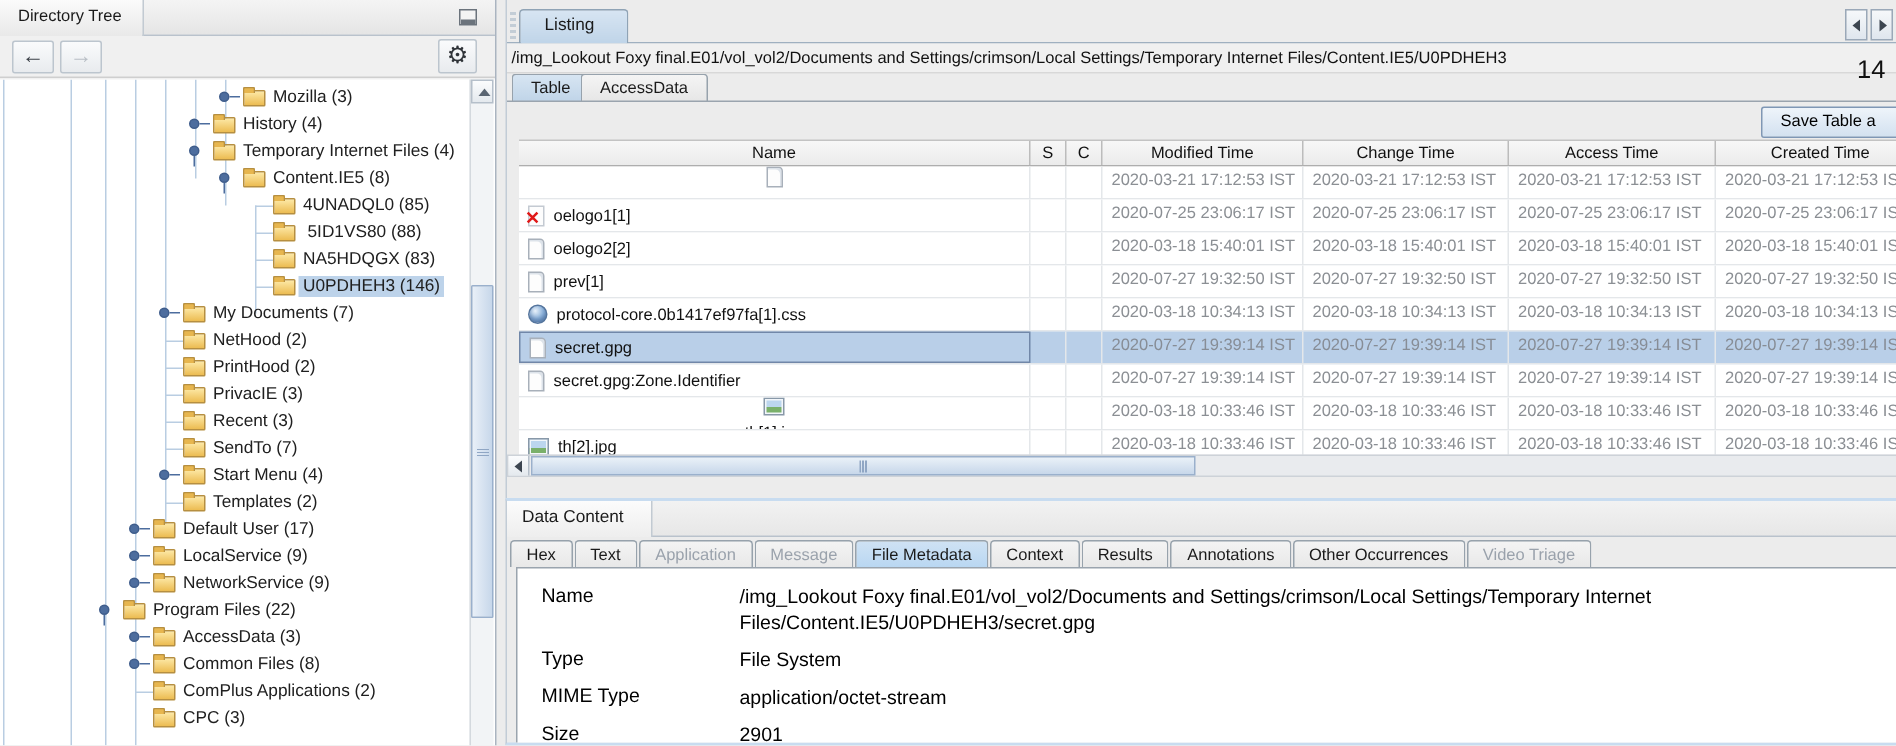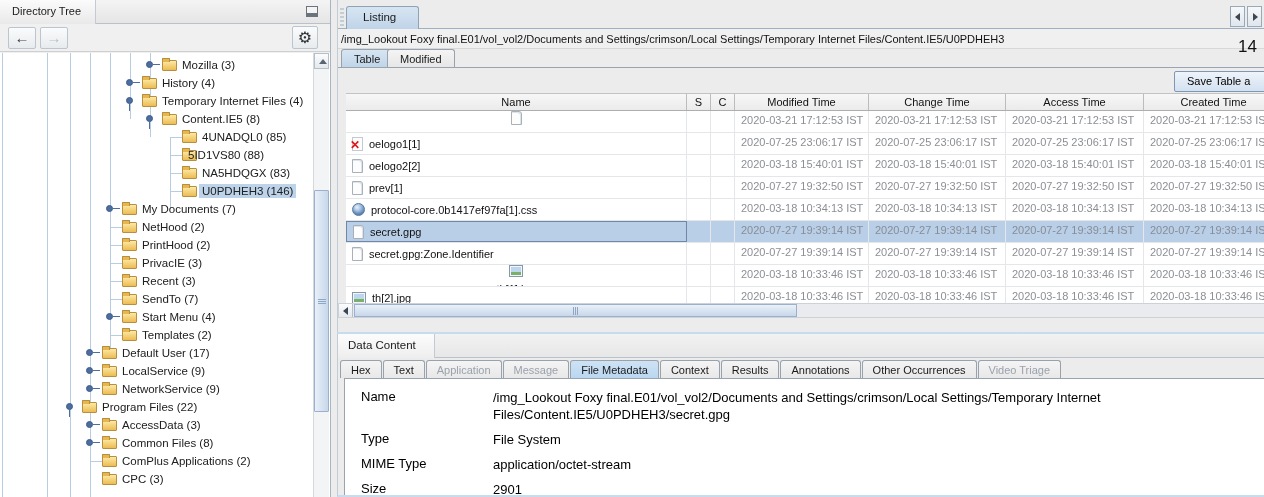--- a/index.html
+++ b/index.html
@@ -140,21 +140,21 @@
           <span class="tree-label" style="left: 179px;">Content.IE5 (8)</span>
         </div>
         <div class="tree-row">
           <span class="tree-conn" style="left: 170px;"></span>
           <span class="folder-icon" style="left: 182px;"></span>
           <span class="tree-label" style="left: 199px;">4UNADQL0 (85)</span>
         </div>
         <div class="tree-row">
           <span class="tree-conn" style="left: 170px;"></span>
           <span class="folder-icon" style="left: 182px;"></span>
-          <span class="tree-label" style="left: 185px;">5ID1VS80 (88)</span>
+          <span class="tree-label" style="left: 202px;">5ID1VS80 (88)</span>
         </div>
         <div class="tree-row">
           <span class="tree-conn" style="left: 170px;"></span>
           <span class="folder-icon" style="left: 182px;"></span>
           <span class="tree-label" style="left: 199px;">NA5HDQGX (83)</span>
         </div>
         <div class="tree-row">
           <span class="tree-conn" style="left: 170px;"></span>
           <span class="folder-icon" style="left: 182px;"></span>
           <span class="tree-label sel" style="left: 199px;">U0PDHEH3 (146)</span>
@@ -258,21 +258,21 @@
       <div class="tab-scroll right">
           <span class="tri-r"></span>
         </div>
     </div>
     <div class="path-bar">
       <div class="path-text">/img_Lookout Foxy final.E01/vol_vol2/Documents and Settings/crimson/Local Settings/Temporary Internet Files/Content.IE5/U0PDHEH3</div>
       <div class="result-count">14</div>
     </div>
     <div class="view-tabs">
       <div class="vtab t1 sel">Table</div>
-      <div class="vtab t2">Modified</div>
+      <div class="vtab t2">AccessData</div>
     </div>
     <div class="table-pane-top"></div>
     <button class="save-btn">Save Table a</button>
     <div class="ftable" id="file-table">
         <div class="frow header">
           <div class="fcell" style="width: 341px;">Name</div>
           <div class="fcell" style="width: 24px;">S</div>
           <div class="fcell" style="width: 24px;">C</div>
           <div class="fcell" style="width: 134px;">Modified Time</div>
           <div class="fcell" style="width: 137px;">Change Time</div>

